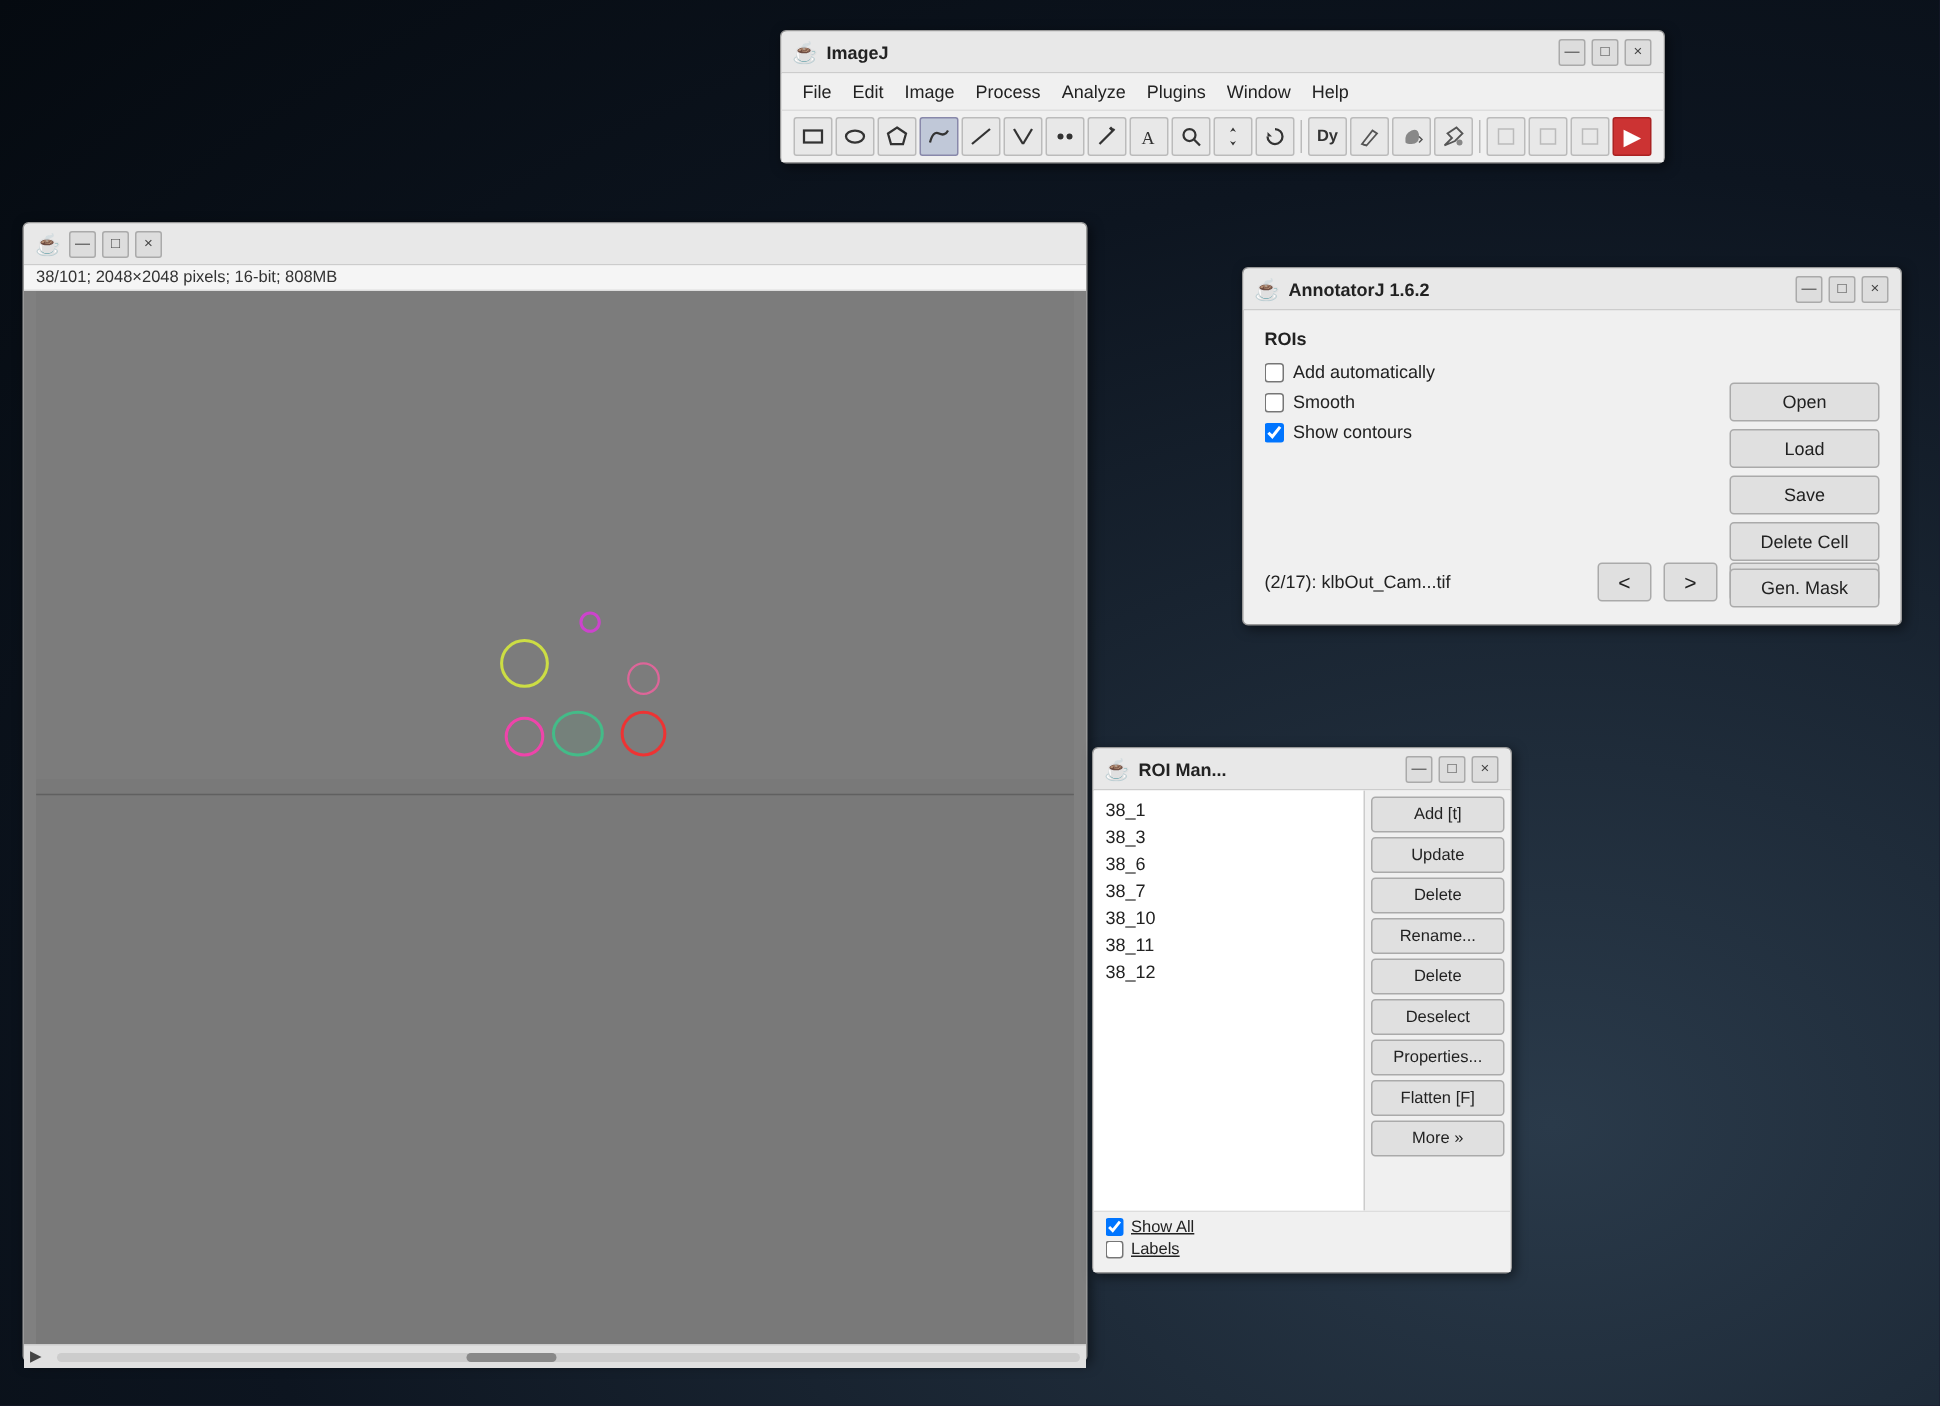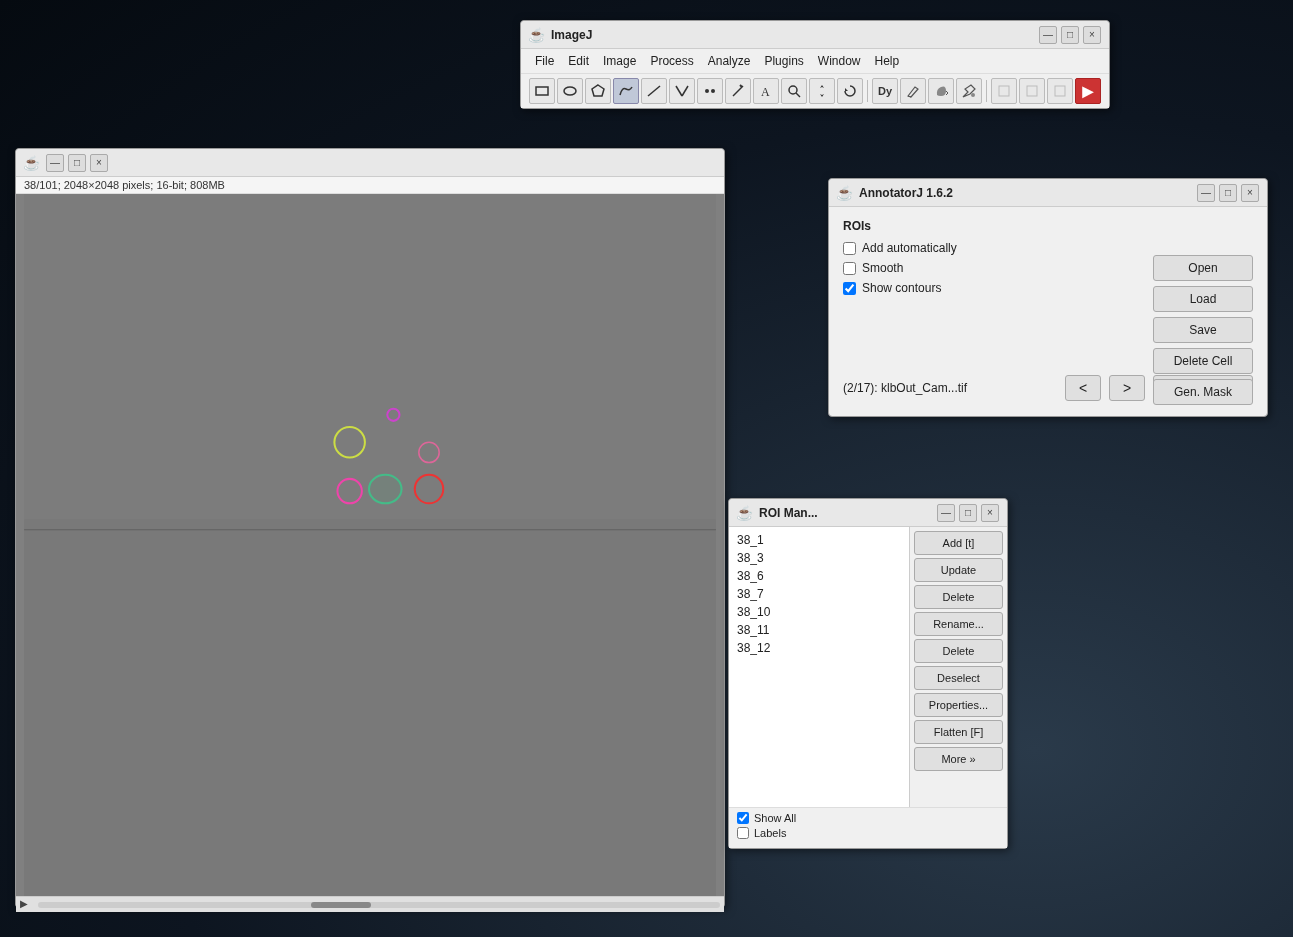--- a/index.html
+++ b/index.html
@@ -310,20 +310,21 @@
       background: #f0f0f0;
       border-top: 1px solid #ddd;
     }
     .roi-checkbox-row {
       display: flex;
       align-items: center;
       font-size: 11px;
       color: #222;
       margin-bottom: 3px;
       padding-left: 4px;
+      text-decoration: underline;
     }
     .roi-checkbox-row input[type="checkbox"] {
       margin-right: 5px;
       width: 12px;
       height: 12px;
     }
   </style>
 </head>
 <body>
 

